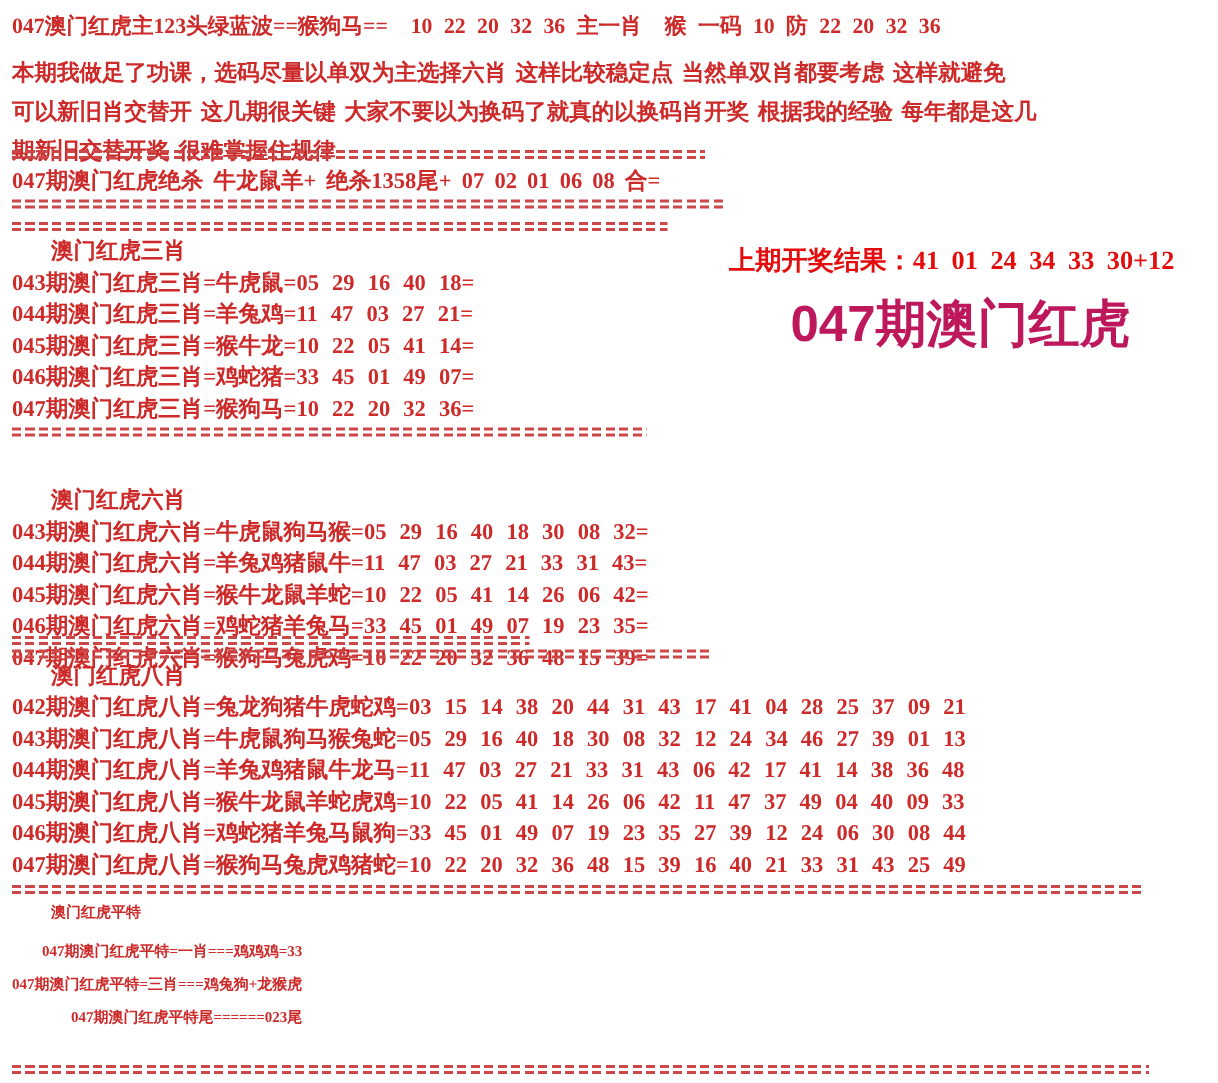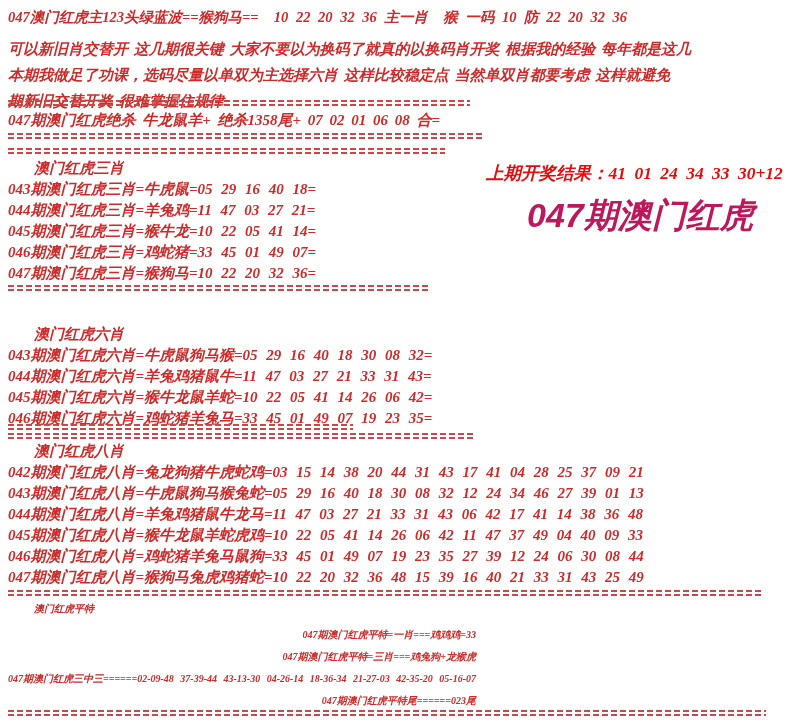--- a/index.html
+++ b/index.html
@@ -4,21 +4,21 @@
 <style>
   * { margin: 0; padding: 0; box-sizing: border-box; }
   html, body { background: #ffffff; }
   body {
     width: 812px; height: 722px;
     font-family: "Liberation Serif", "DejaVu Serif", serif;
     font-weight: bold;
     color: #cd2a2a;
     overflow: hidden;
   }
-  .page { position: relative; width: 812px; height: 722px; font-style: italic; }
+  .page { position: relative; width: 812px; height: 722px; }
 
   .line { white-space: pre; }
 
   .abs { position: absolute; left: 8px; }
 
   .header-line {
     top: 8px;
     font-size: 14.5px;
     word-spacing: 4px;
   }
@@ -75,22 +75,22 @@
   }
 </style>
 </head>
 <body>
 
 <div class="page">
 
   <div class="abs line header-line">047澳门红虎主123头绿蓝波==猴狗马==  10 22 20 32 36 主一肖  猴 一码 10 防 22 20 32 36</div>
 
   <div class="abs intro">
+    <div class="line">本期我做足了功课，选码尽量以单双为主选择六肖 这样比较稳定点 当然单双肖都要考虑 这样就避免</div>
     <div class="line">可以新旧肖交替开 这几期很关键 大家不要以为换码了就真的以换码肖开奖 根据我的经验 每年都是这几</div>
-    <div class="line">本期我做足了功课，选码尽量以单双为主选择六肖 这样比较稳定点 当然单双肖都要考虑 这样就避免</div>
     <div class="line">期新旧交替开奖 很难掌握住规律</div>
   </div>
 
   <div class="sep sep1"></div>
 
   <div class="abs line juesha">047期澳门红虎绝杀 牛龙鼠羊+ 绝杀1358尾+ 07 02 01 06 08 合=</div>
 
   <div class="sep sep2"></div>
   <div class="sep sep3"></div>
 
@@ -104,20 +104,21 @@
   </div>
 
   <div class="sep sep4"></div>
 
   <div class="abs section liuxiao">
     <div class="line section-title">澳门红虎六肖</div>
     <div class="line row">043期澳门红虎六肖=牛虎鼠狗马猴=05 29 16 40 18 30 08 32=</div>
     <div class="line row">044期澳门红虎六肖=羊兔鸡猪鼠牛=11 47 03 27 21 33 31 43=</div>
     <div class="line row">045期澳门红虎六肖=猴牛龙鼠羊蛇=10 22 05 41 14 26 06 42=</div>
     <div class="line row">046期澳门红虎六肖=鸡蛇猪羊兔马=33 45 01 49 07 19 23 35=</div>
+    <div class="line row">047期澳门红虎六肖=猴狗马兔虎鸡=10 22 20 32 36 48 15 39=</div>
   </div>
 
   <div class="sep sep5a"></div>
   <div class="sep sep5b"></div>
 
   <div class="abs section baxiao">
     <div class="line section-title">澳门红虎八肖</div>
     <div class="line row">042期澳门红虎八肖=兔龙狗猪牛虎蛇鸡=03 15 14 38 20 44 31 43 17 41 04 28 25 37 09 21</div>
     <div class="line row">043期澳门红虎八肖=牛虎鼠狗马猴兔蛇=05 29 16 40 18 30 08 32 12 24 34 46 27 39 01 13</div>
     <div class="line row">044期澳门红虎八肖=羊兔鸡猪鼠牛龙马=11 47 03 27 21 33 31 43 06 42 17 41 14 38 36 48</div>
@@ -125,21 +126,20 @@
     <div class="line row">046期澳门红虎八肖=鸡蛇猪羊兔马鼠狗=33 45 01 49 07 19 23 35 27 39 12 24 06 30 08 44</div>
     <div class="line row">047期澳门红虎八肖=猴狗马兔虎鸡猪蛇=10 22 20 32 36 48 15 39 16 40 21 33 31 43 25 49</div>
   </div>
 
   <div class="sep sep6"></div>
 
   <div class="abs section pingte">
     <div class="line section-title">澳门红虎平特</div>
     <div class="line row">047期澳门红虎平特=一肖===鸡鸡鸡=33</div>
     <div class="line row">047期澳门红虎平特=三肖===鸡兔狗+龙猴虎</div>
-    <div class="line row">047期澳门红虎三中三======02-09-48 37-39-44 43-13-30 04-26-14 18-36-34 21-27-03 42-35-20 05-16-07</div>
     <div class="line row">047期澳门红虎平特尾======023尾</div>
   </div>
 
   <div class="sep sep7"></div>
 
   <div class="last-draw">上期开奖结果：41 01 24 34 33 30+12</div>
   <div class="big-title">047期澳门红虎</div>
 
 </div>
 

